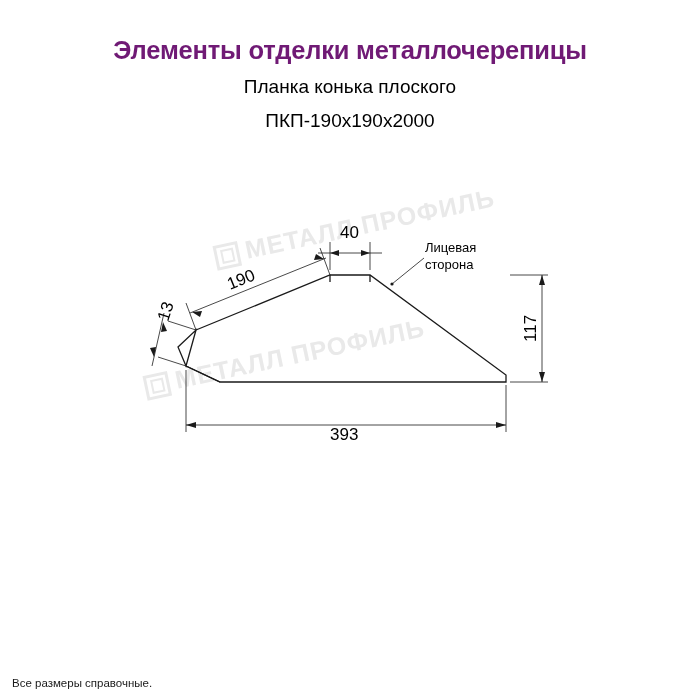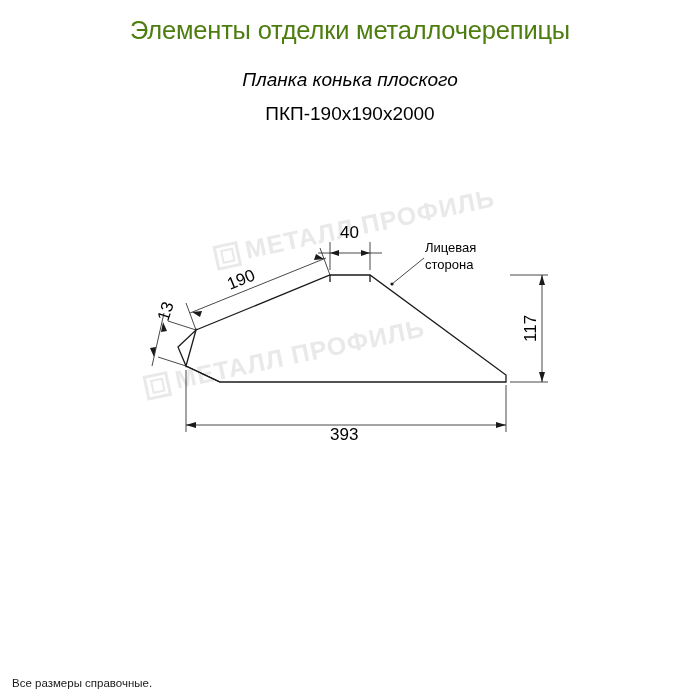--- a/index.html
+++ b/index.html
@@ -22,31 +22,30 @@
   }
   .title-block {
     position: absolute;
     top: 0;
     left: 0;
     width: 700px;
     text-align: center;
   }
   .main-title {
     font-size: 25.5px;
-    font-weight: normal;
-    margin-top: 16px;
+    font-weight: bold;
+    margin-top: 36px;
     letter-spacing: -0.2px;
-    color: #4d7c0f;
+    color: #701a75;
   }
   .sub-title {
     font-size: 19px;
     font-weight: normal;
-    margin-top: 24px;
+    margin-top: 11px;
     color: #000;
-    font-style: italic;
   }
   .product-code {
     font-size: 19px;
     font-weight: normal;
     margin-top: 12px;
     color: #000;
     text-align: center;
   }
   .drawing {
     position: absolute;

